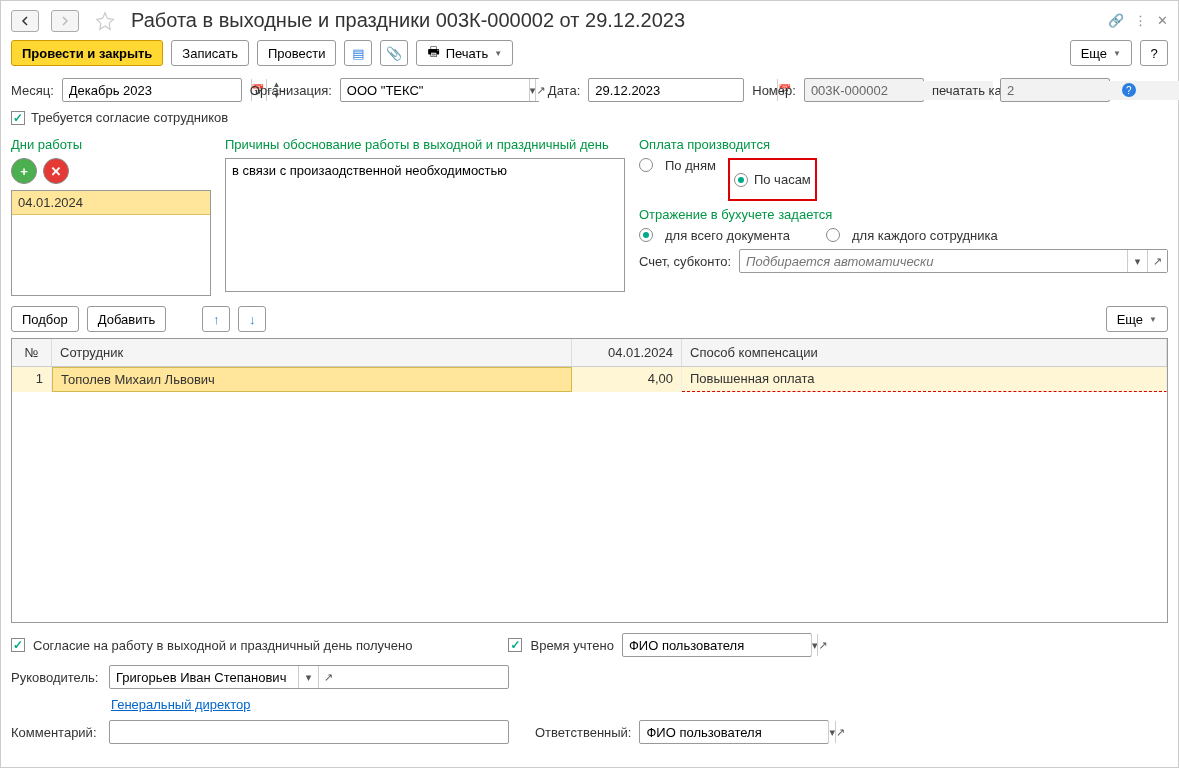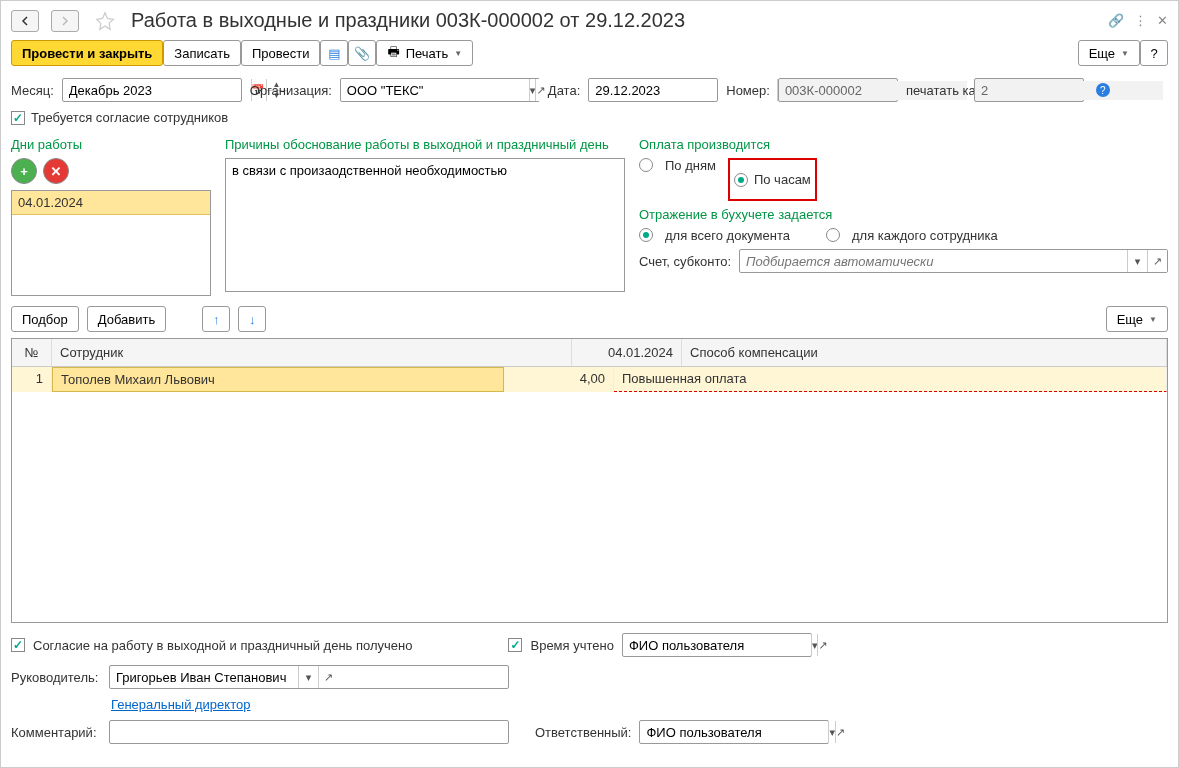--- a/index.html
+++ b/index.html
@@ -6,21 +6,21 @@
 body { margin: 0; padding: 0; background: #fff; font-size: 13px; color: #333; }
 .window { width: 1179px; height: 768px; border: 1px solid #ccc; position: relative; padding: 8px 10px; }
 .header { display: flex; align-items: center; gap: 12px; margin-bottom: 8px; }
 .nav-btn { width: 28px; height: 22px; border: 1px solid #aaa; background: #f5f5f5; display: flex; align-items: center; justify-content: center; cursor: pointer; border-radius: 3px; }
 .nav-btn svg { width: 10px; height: 10px; }
 .star-icon { width: 20px; height: 20px; color: #ccc; margin: 0 4px; }
 .title { font-size: 20px; font-weight: normal; flex: 1; }
 .header-icons { display: flex; gap: 10px; align-items: center; color: #888; }
 .header-icons > * { cursor: pointer; }
 
-.toolbar { display: flex; align-items: flex-start; margin-bottom: 12px; }
+.toolbar { display: flex; align-items: flex-start; gap: 8px; margin-bottom: 12px; }
 .btn { border: 1px solid #999; background: #fff; padding: 4px 10px; height: 26px; cursor: pointer; border-radius: 3px; display: flex; align-items: center; gap: 6px; font-size: 13px; }
 .btn-primary { background: #ffd833; border-color: #cc9900; font-weight: bold; }
 .btn-icon { width: 28px; padding: 4px; justify-content: center; }
 .toolbar-spacer { flex: 1; }
 .dropdown-arrow { font-size: 8px; color: #666; }
 
 .form-row { display: flex; align-items: center; gap: 8px; margin-bottom: 8px; }
 .form-label { white-space: nowrap; }
 .input-group { display: flex; align-items: stretch; border: 1px solid #999; border-radius: 2px; background: #fff; height: 24px; }
 .input-group input { border: none; padding: 2px 6px; font-size: 13px; outline: none; background: transparent; }
@@ -56,21 +56,21 @@
 .table { border: 1px solid #999; height: 285px; overflow: hidden; }
 .thead { display: flex; background: #f5f5f5; border-bottom: 1px solid #ccc; }
 .th { padding: 6px 8px; border-right: 1px solid #ddd; font-size: 13px; }
 .th-num { width: 40px; text-align: center; }
 .th-emp { width: 520px; }
 .th-date { width: 110px; text-align: right; }
 .th-comp { flex: 1; }
 .trow { display: flex; background: #fff6d6; }
 .td { padding: 4px 8px; border-right: 1px solid #eee; font-size: 13px; }
 .td-num { width: 40px; text-align: right; }
-.td-emp { width: 452px; background: #ffe69a; border:1px solid #d4b94a; }
+.td-emp { width: 520px; background: #ffe69a; border:1px solid #d4b94a; }
 .td-date { width: 110px; text-align: right; }
 .td-comp { flex: 1; color: #333; border-bottom: 1px dashed #d00; }
 
 .bottom { margin-top: 10px; }
 .bottom-row { display: flex; align-items: center; gap: 8px; margin-bottom: 8px; }
 .link { color: #0066cc; text-decoration: underline; cursor: pointer; margin-left: 100px; }
 .help-circle { width: 14px; height: 14px; border-radius: 50%; background: #2a7de1; color: #fff; font-size: 10px; display: flex; align-items: center; justify-content: center; margin-left: 4px; }
 </style>
 </head>
 <body>
@@ -132,21 +132,21 @@
         <div class="ig-btn" style="height:12px;border:none;border-top:1px solid #ccc;font-size:8px">▼</div>
       </div>
     </div>
     <span class="form-label">Организация:</span>
     <div class="input-group" style="width:200px">
       <input value="ООО &quot;ТЕКС&quot;" style="">
       <div class="ig-btn">▾</div>
       <div class="ig-btn">↗</div>
     </div>
     <span class="form-label">Дата:</span>
-    <div class="input-group" style="width:130px">
+    <div class="input-group" style="width:156px">
       <input value="29.12.2023" style="">
       <div class="ig-btn">📅</div>
     </div>
     <span class="form-label">Номер:</span>
     <div class="input-group input-disabled" style="width:120px">
       <input readonly="" value="003К-000002" style="">
     </div>
     <span class="form-label" style="width:60px">печатать как:</span>
     <div class="input-group input-disabled" style="width:110px">
       <input readonly="" value="2" style="">

